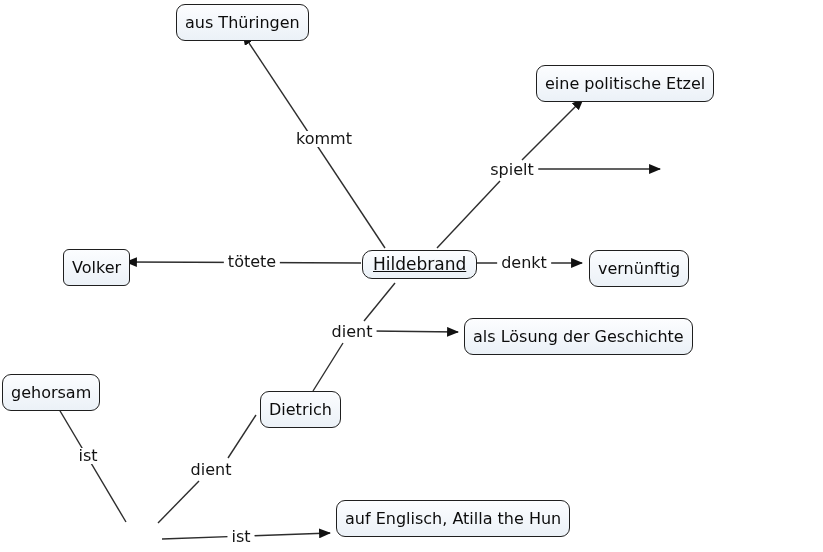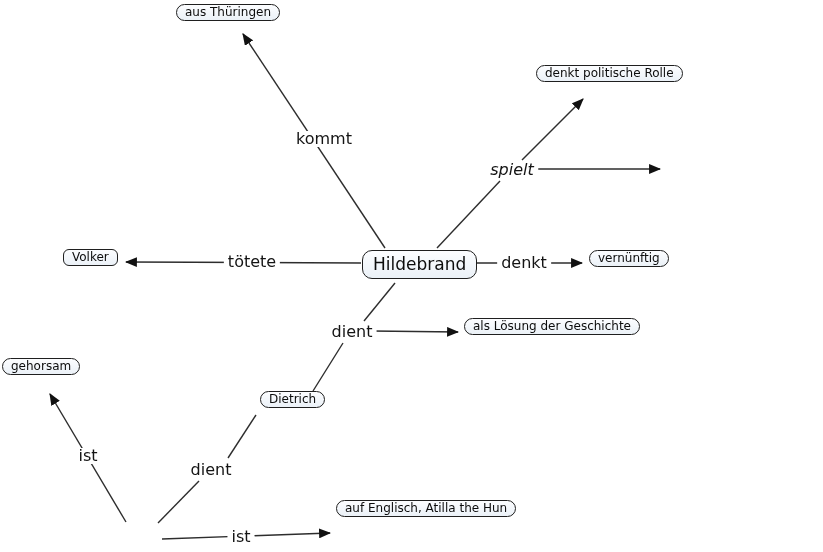--- a/index.html
+++ b/index.html
@@ -24,31 +24,32 @@
     stroke: #2d2d2d;
     stroke-width: 1.4;
   }
   .node {
     position: absolute;
     white-space: nowrap;
     border: 1.5px solid #1f1f1f;
     border-radius: 9px;
     background: linear-gradient(180deg, #fcfdff 0%, #ebf1f7 100%);
     color: #0c0c0c;
-    font-size: 12px;
+    font-size: 16px;
     line-height: 15px;
-    padding: 0 8px;
+    padding: 10px 8px;
     box-sizing: border-box;
     cursor: default;
   }
   .node.big {
     font-size: 17px;
     line-height: 21px;
     padding: 3px 10px;
     border-radius: 10px;
+    text-decoration: underline;
   }
   .link-label {
     position: absolute;
     transform: translate(-50%, -50%);
     background: #ffffff;
     color: #141414;
     font-size: 16px;
     line-height: 14px;
     padding: 1px 4px;
     white-space: nowrap;
@@ -77,42 +78,42 @@
     <line x1="372" y1="331" x2="458" y2="332" marker-end="url(#arrow)"></line>
     <line x1="343" y1="343" x2="313" y2="391"></line>
     <line x1="256" y1="415" x2="228" y2="458"></line>
     <line x1="199" y1="481" x2="158" y2="523"></line>
     <line x1="126" y1="522" x2="50" y2="394" marker-end="url(#arrow)"></line>
     <line x1="162" y1="539" x2="330" y2="533" marker-end="url(#arrow)"></line>
   </svg>
 
   <div class="node" style="left:176px; top:4px;">aus Thüringen</div>
 
-  <div class="node" style="left:536px; top:65px;">denkt politische Rolle</div>
+  <div class="node" style="left:536px; top:65px;">eine politische Etzel</div>
 
 
   <div class="node" style="left:63px; top:249px;border-radius:6px;">Volker</div>
 
   <div class="node big" style="left:362px; top:250px;">Hildebrand</div>
 
   <div class="node" style="left:589px; top:250px;">vernünftig</div>
 
   <div class="node" style="left:464px; top:318px;">als Lösung der Geschichte</div>
 
-  <div class="node" style="left:2px; top:358px;">gehorsam</div>
+  <div class="node" style="left:2px; top:374px;">gehorsam</div>
 
   <div class="node" style="left:251px; top:391px;margin-left:9px;">Dietrich</div>
 
   <div class="node" style="left:101px; top:524px;margin-top:32px;">Etzel</div>
 
   <div class="node" style="left:336px; top:500px;">auf Englisch, Atilla the Hun</div>
 
   <div class="link-label" style="left:324px; top:139px;">kommt</div>
 
-  <div class="link-label" style="left:512px; top:170px;font-style:italic;">spielt</div>
+  <div class="link-label" style="left:512px; top:170px;">spielt</div>
 
   <div class="link-label" style="left:252px; top:262px;">tötete</div>
 
   <div class="link-label" style="left:524px; top:263px;">denkt</div>
 
   <div class="link-label" style="left:352px; top:332px;">dient</div>
 
   <div class="link-label" style="left:88px; top:456px;">ist</div>
 
   <div class="link-label" style="left:211px; top:470px;">dient</div>

